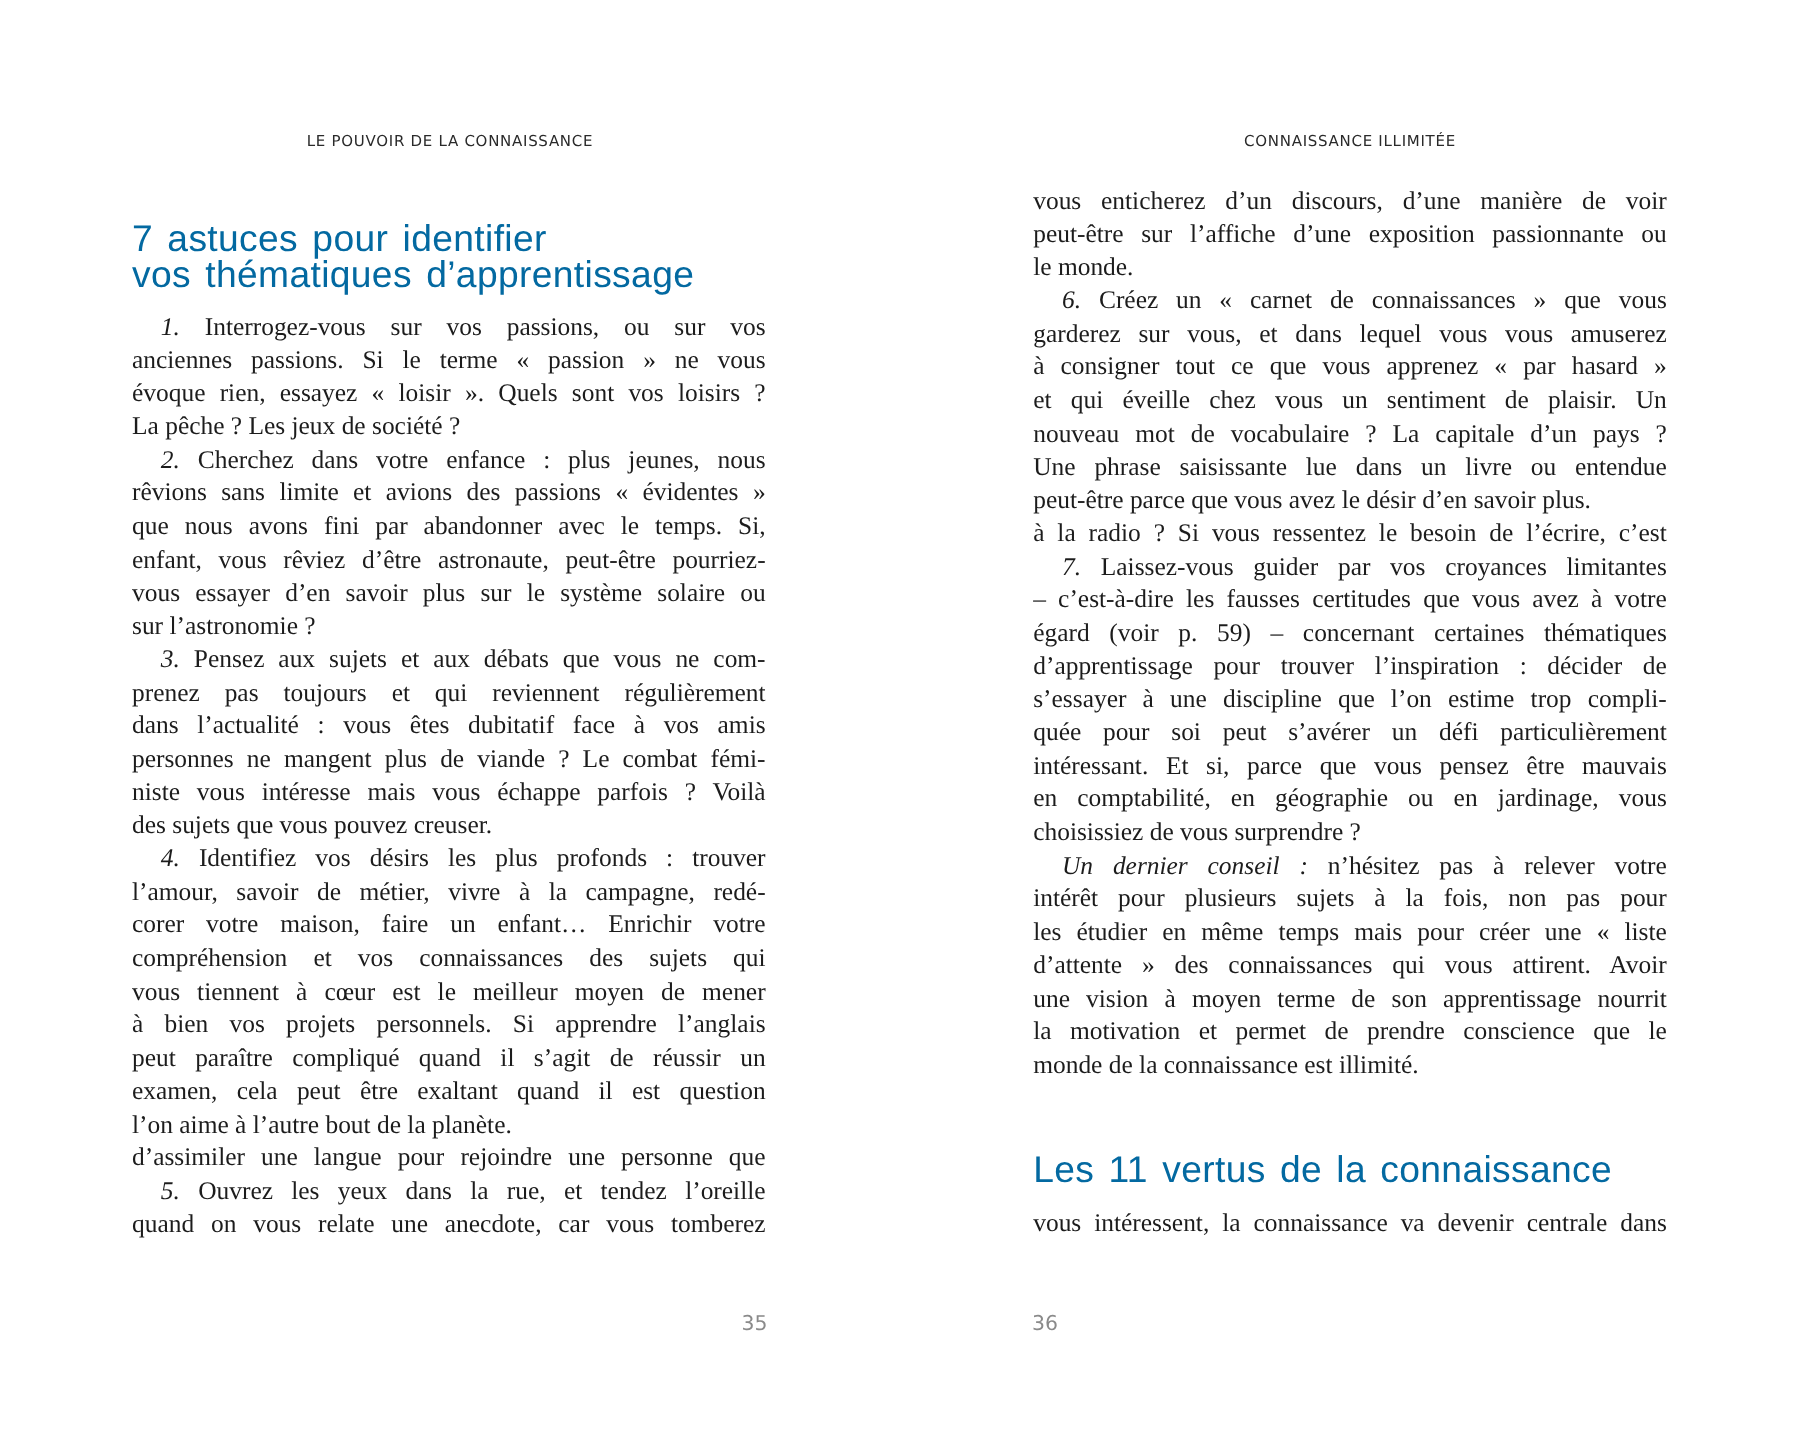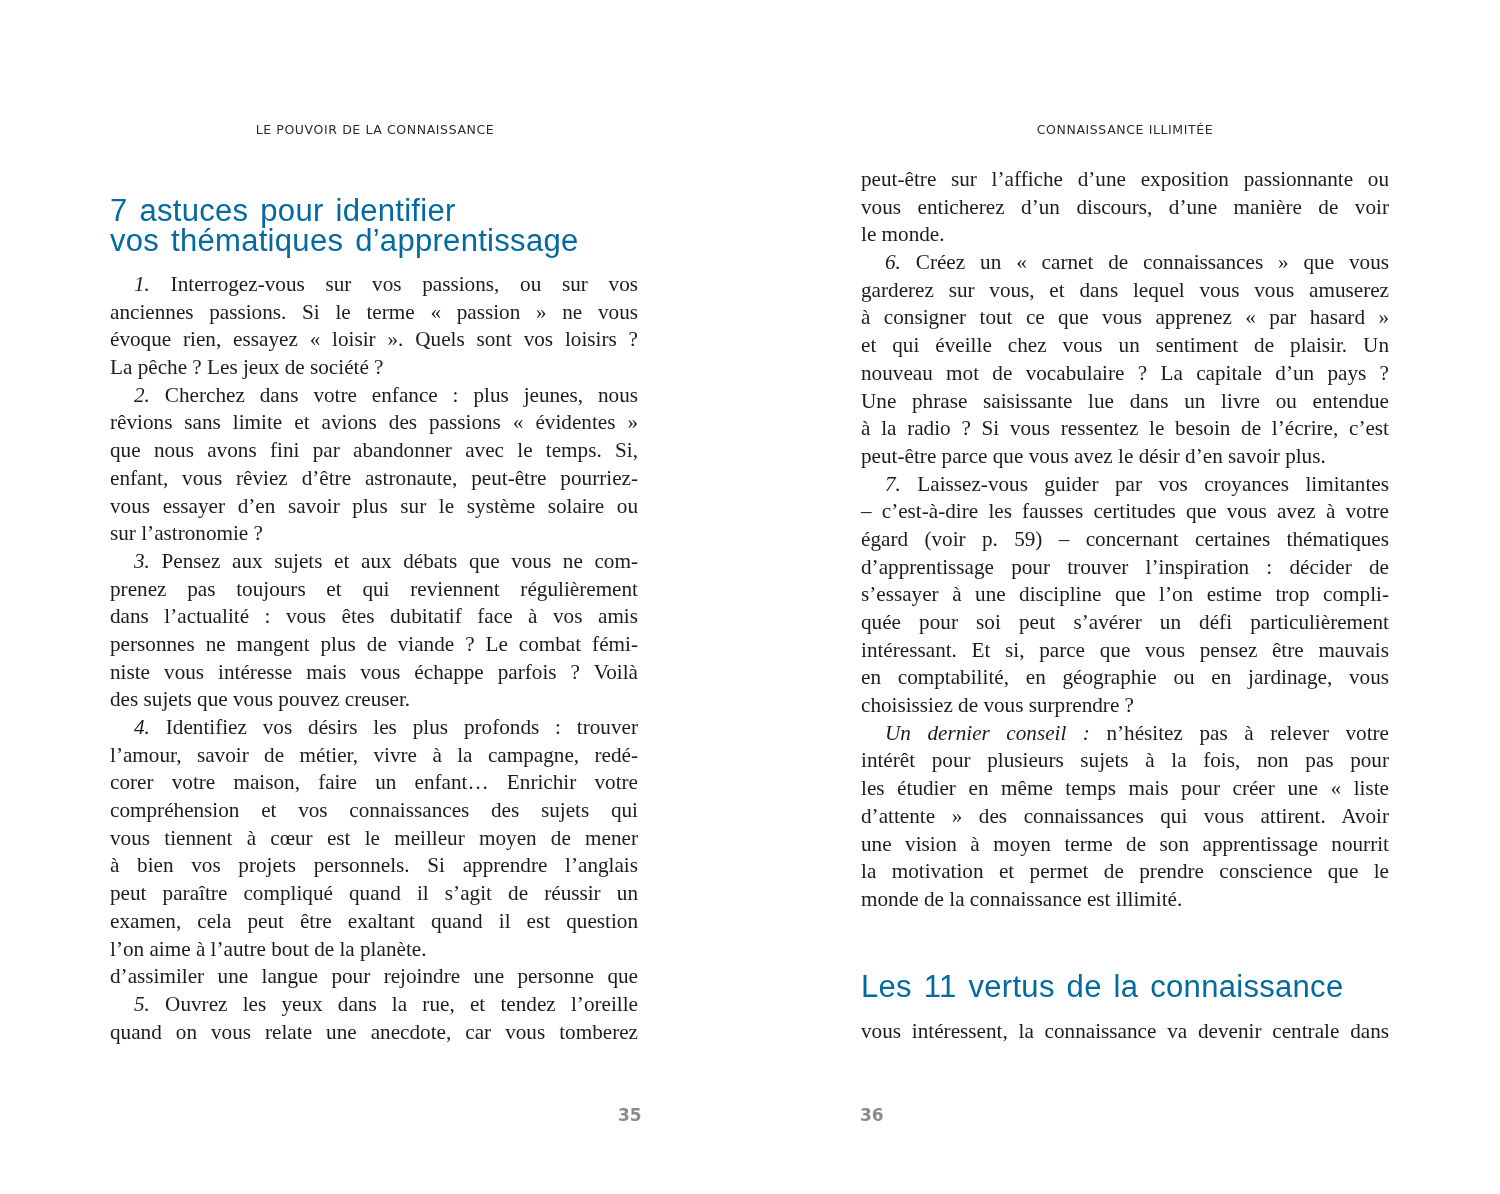--- a/index.html
+++ b/index.html
@@ -1,17 +1,17 @@
 <!DOCTYPE html>
 <html><head>
 <meta charset="utf-8">
 <style>
   html, body { margin: 0; padding: 0; background: #ffffff; }
   body { width: 1500px; height: 1194px; position: relative; overflow: hidden; }
-  .page { position: absolute; top: 16px; height: 889px; }
+  .page { position: absolute; top: 4px; height: 889px; }
   .page-left { left: 0; width: 750px; }
   .page-right { left: 750px; width: 750px; }
   .running-head {
     position: absolute; top: 106px;
     font-family: "DejaVu Sans", sans-serif;
     font-size: 12.5px; letter-spacing: 0.6px;
     color: #2a2a2a; text-align: center; white-space: nowrap;
   }
   .page-left .running-head { left: 110px; width: 530px; }
   .page-right .running-head { left: 110px; width: 530px; }
@@ -28,21 +28,21 @@
   }
   .line {
     display: block; height: 27.7px; line-height: 27.7px;
     text-align: justify; text-align-last: justify; white-space: nowrap;
   }
   .line.last { text-align-last: left; }
   .line.indent { padding-left: 24px; }
   .line span { white-space: pre; }
   .folio {
     position: absolute; top: 1089px;
-    font-family: "DejaVu Sans", sans-serif; font-weight: 700;
+    font-family: "DejaVu Sans", sans-serif; font-weight: 400;
     font-size: 17px; color: #8a8a8a;
   }
   .page-left .folio { left: 618px; }
   .page-right .folio { left: 110px; }
   em, .it { font-style: italic; }
 </style>
 </head>
 <body>
 
 <div class="page page-left">
@@ -80,31 +80,31 @@
       <span class="line"><span>d’assimiler une langue pour rejoindre une personne que</span></span>
       <span class="line indent"><span class="it">5.</span><span> Ouvrez les yeux dans la rue, et tendez l’oreille</span></span>
       <span class="line"><span>quand on vous relate une anecdote, car vous tomberez</span></span>
     </div>
   <div class="folio">35</div>
 </div>
 
 <div class="page page-right">
   <div class="running-head">CONNAISSANCE ILLIMITÉE</div>
   <div class="text-block" id="right-body" style="left:111px; top:150px;">
+      <span class="line"><span>vous enticherez d’un discours, d’une manière de voir</span></span>
       <span class="line"><span>peut-être sur l’affiche d’une exposition passionnante ou</span></span>
-      <span class="line"><span>vous enticherez d’un discours, d’une manière de voir</span></span>
       <span class="line last"><span>le monde.</span></span>
       <span class="line indent"><span class="it">6.</span><span> Créez un « carnet de connaissances » que vous</span></span>
       <span class="line"><span>garderez sur vous, et dans lequel vous vous amuserez</span></span>
       <span class="line"><span>à consigner tout ce que vous apprenez « par hasard »</span></span>
       <span class="line"><span>et qui éveille chez vous un sentiment de plaisir. Un</span></span>
       <span class="line"><span>nouveau mot de vocabulaire ? La capitale d’un pays ?</span></span>
       <span class="line"><span>Une phrase saisissante lue dans un livre ou entendue</span></span>
+      <span class="line last"><span>peut-être parce que vous avez le désir d’en savoir plus.</span></span>
       <span class="line"><span>à la radio ? Si vous ressentez le besoin de l’écrire, c’est</span></span>
-      <span class="line last"><span>peut-être parce que vous avez le désir d’en savoir plus.</span></span>
       <span class="line indent"><span class="it">7.</span><span> Laissez-vous guider par vos croyances limitantes</span></span>
       <span class="line"><span>– c’est-à-dire les fausses certitudes que vous avez à votre</span></span>
       <span class="line"><span>égard (voir p. 59) – concernant certaines thématiques</span></span>
       <span class="line"><span>d’apprentissage pour trouver l’inspiration : décider de</span></span>
       <span class="line"><span>s’essayer à une discipline que l’on estime trop compli-</span></span>
       <span class="line"><span>quée pour soi peut s’avérer un défi particulièrement</span></span>
       <span class="line"><span>intéressant. Et si, parce que vous pensez être mauvais</span></span>
       <span class="line"><span>en comptabilité, en géographie ou en jardinage, vous</span></span>
       <span class="line last"><span>choisissiez de vous surprendre ?</span></span>
       <span class="line indent"><span class="it">Un dernier conseil :</span><span> n’hésitez pas à relever votre</span></span>

